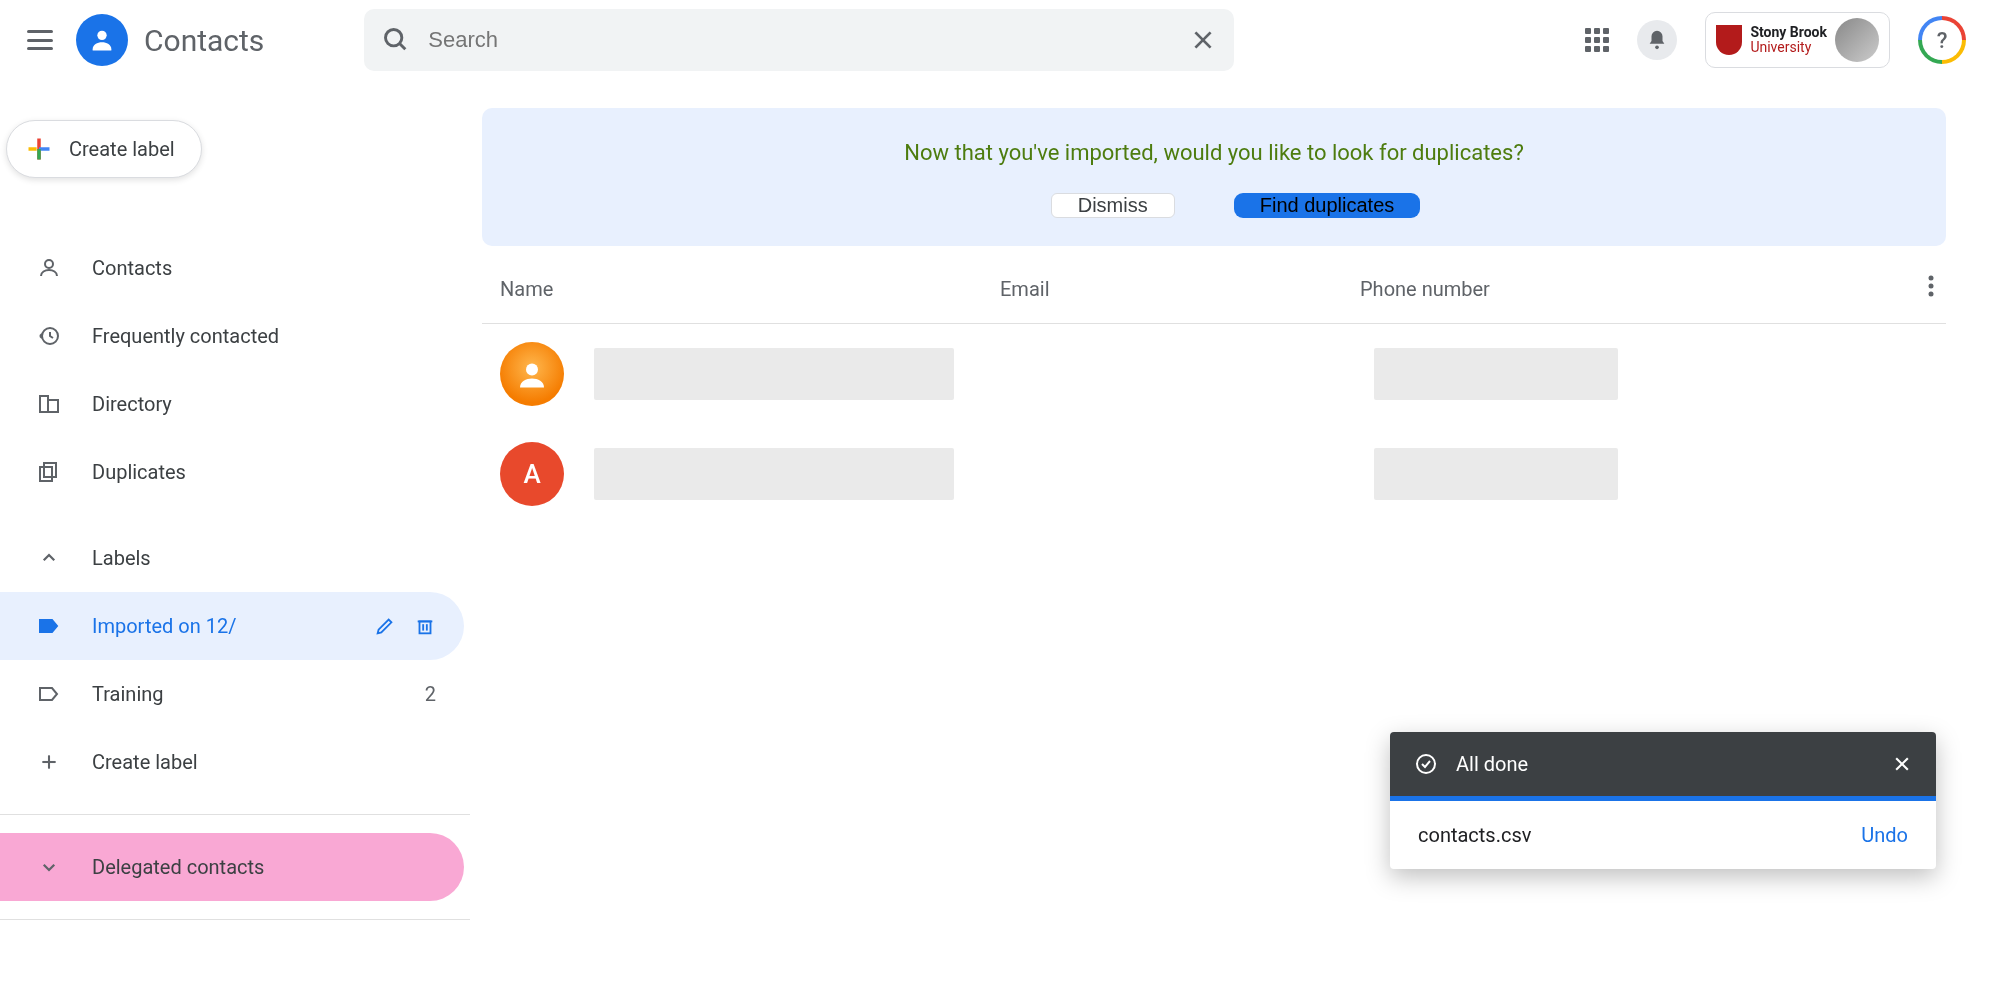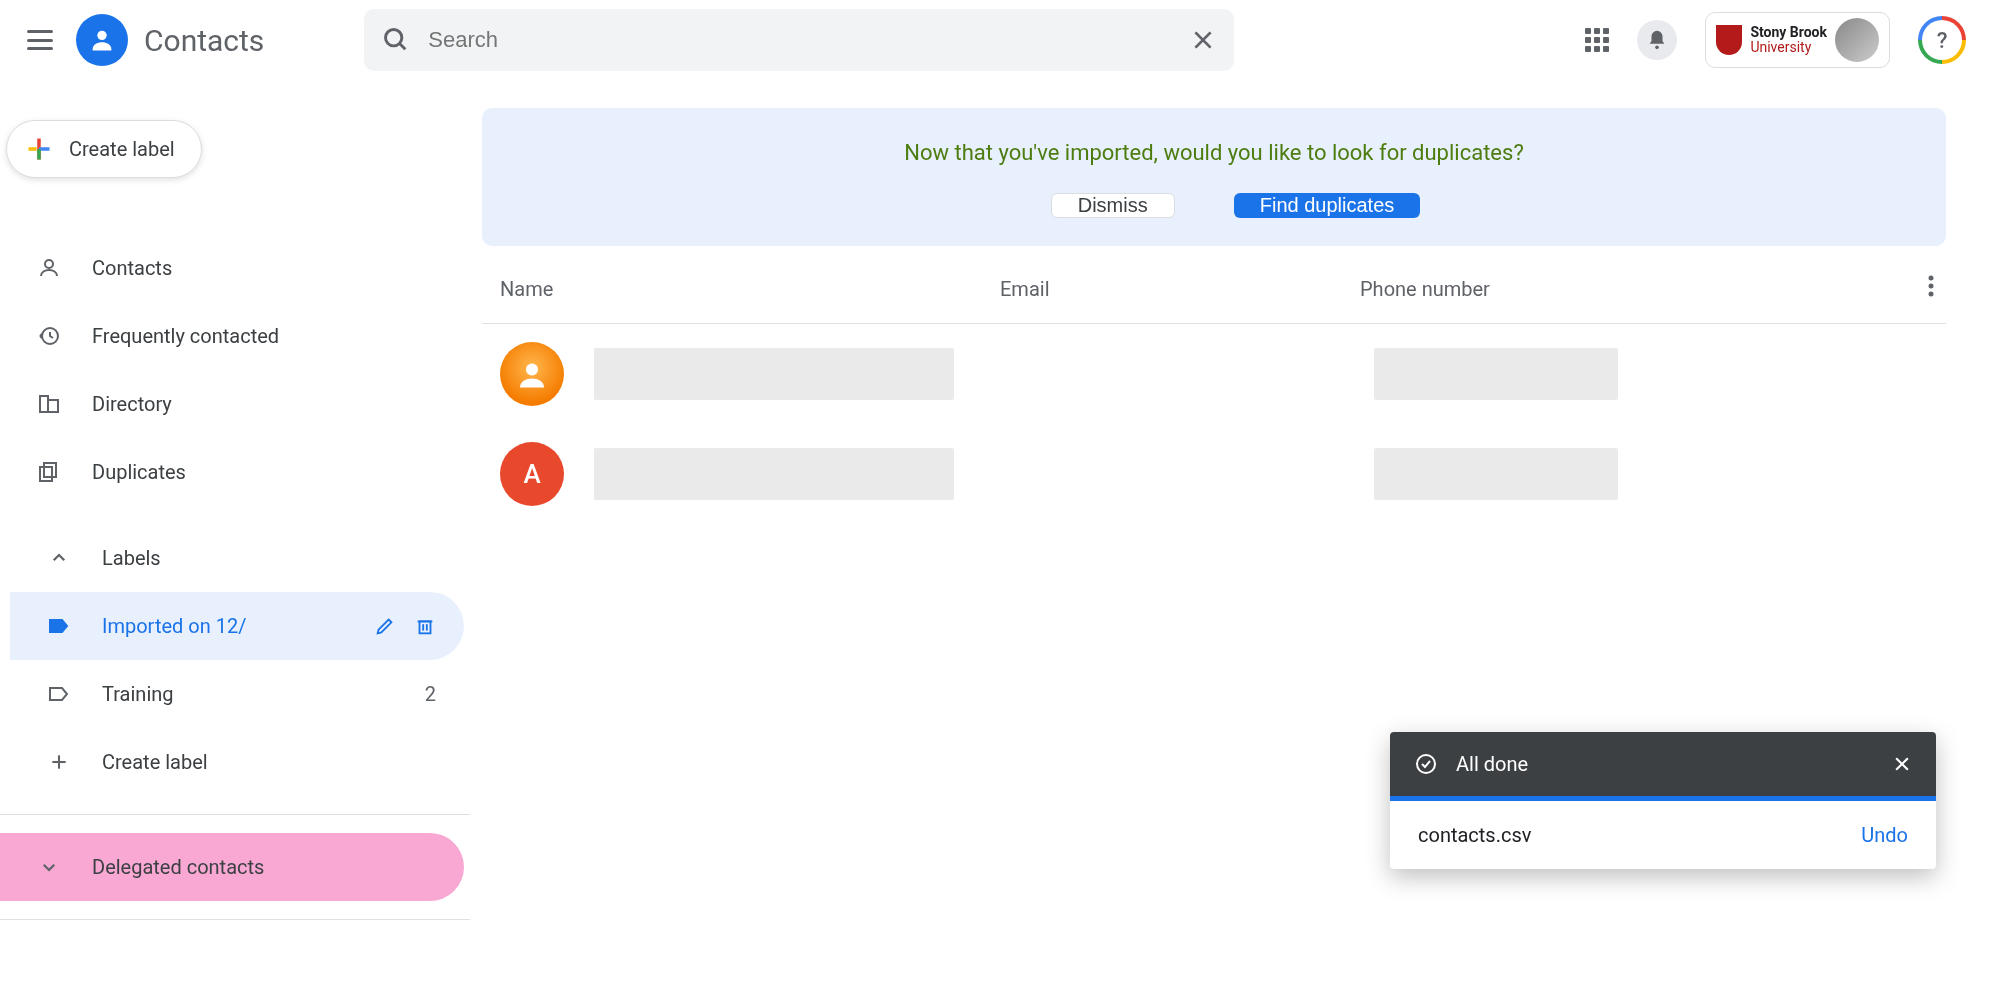--- a/index.html
+++ b/index.html
@@ -160,21 +160,21 @@
     padding: 0 28px 0 36px;
     gap: 30px;
     font-size: 20px;
     color:#3c4043;
     cursor:pointer;
     border-radius: 0 40px 40px 0;
     margin-right: 6px;
   }
   .nav-item .right { margin-left:auto; display:flex; align-items:center; gap:18px; }
   .nav-item .icon { width: 26px; height: 26px; display:flex; align-items:center; justify-content:center; }
-  .nav-section { margin-top: 18px; padding-left: 10px; }
+  .nav-section { margin-top: 18px; }
   .nav-item.active {
     background:#e8f0fe;
     color:#1a73e8;
   }
   .nav-item.active .icon svg { stroke:#1a73e8; fill:#1a73e8; }
   .count { font-size: 20px; color:#5f6368; }
   .edit-del { display:flex; gap:18px; }
   .divider { height:1px; background:#e0e0e0; margin: 18px 0 0 0; }
   .delegated {
     background:#f9a8d4;
@@ -195,21 +195,21 @@
   .banner-actions { display:flex; justify-content:center; gap: 16px; }
   .btn {
     padding: 0 26px;
     border-radius: 6px;
     font-size: 20px;
     cursor:pointer;
     border:none;
     margin-left:43px;
   }
   .btn-dismiss { background:#fff; color:#3c4043; border:1px solid #dadce0; }
-  .btn-primary { background:#1a73e8; color:#ffffff; }
+  .btn-primary { background:#1a73e8; color:#000000;border-radius:9px; }
 
   .table-header {
     display:flex; align-items:center;
     padding: 28px 12px 20px 18px;
     font-size: 20px;
     color:#5f6368;
     border-bottom:1px solid #e0e0e0;
   }
   .col-name { width: 500px; }
   .col-email { width: 360px; }

